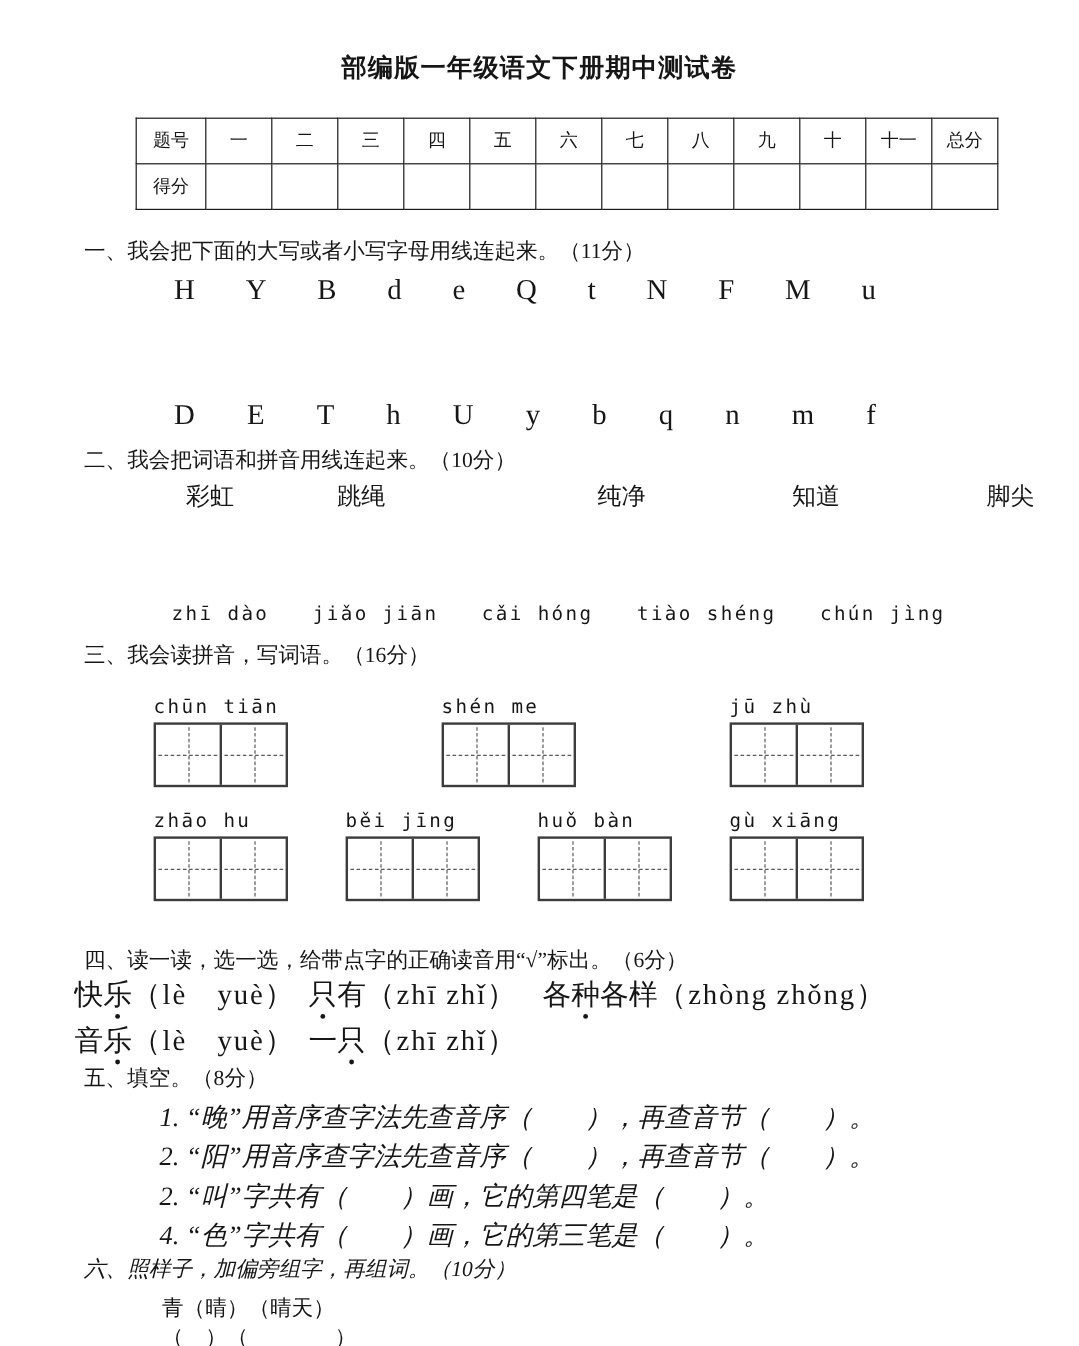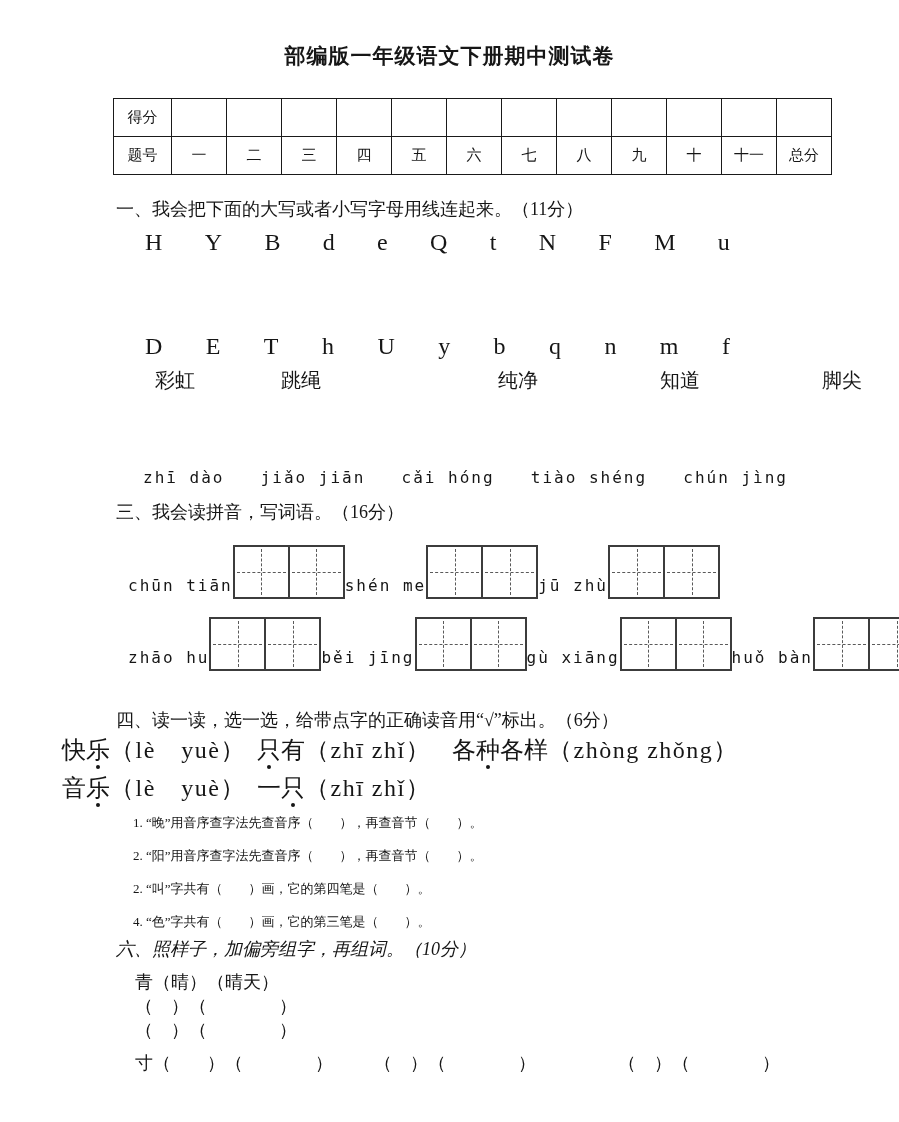--- a/index.html
+++ b/index.html
@@ -16,21 +16,21 @@
   }
   
   .score-table { border-collapse:collapse; margin:28px 0 0 113px; table-layout:fixed; }
   .score-table td {
     border:1.5px solid #1a1a1a; height:38px; padding:0;
     text-align:center; vertical-align:middle; font-size:15px;
   }
   .score-table td.th  { width:58px; }
   .score-table td.col { width:55px; }
   
-  .sec-heading { margin:0 0 0 116px; font-size:18px; line-height:22px; font-weight:normal; }
+  .sec-heading { margin:0 0 0 70px; font-size:18px; line-height:22px; font-weight:normal; }
   .s1-heading { margin-top:23px; }
   .s2-heading { margin-top:12px; }
   .s3-heading { margin-top:12px; }
   .s4-heading { margin-top:38px; }
   .s5-heading { margin-top:6px; }
   .s6-heading { margin-top:5px;font-style:italic; }
   
   .letters-row {
     margin-left:145px; width:585px; display:flex; justify-content:space-between;
     font-size:24px; line-height:28px;
@@ -45,21 +45,21 @@
   .words-row .word:nth-child(5) { margin-left:93px; }
   .pinyin { font-family:"DejaVu Sans Mono","Liberation Mono",monospace; letter-spacing:2px; }
   .pinyin-row {
     margin:75px 0 0 143px; width:645px; display:flex; justify-content:space-between;
     font-size:16px; line-height:22px;
   }
   
   .grid-row { margin-left:128px; width:592px; display:flex; justify-content:space-between; }
   .grid-row.first  { margin-top:22px; }
   .grid-row.second { margin-top:18px; }
-  .grid-group { display:flex; flex-direction:row; align-items:flex-end; }
+  .grid-group { display:flex; flex-direction:column; align-items:flex-start; }
   .pinyin-label { font-size:16px; line-height:20px; white-space:nowrap; margin-bottom:3px; }
   .tian-grid { display:flex; width:112px; height:54px; border:2px solid #3c3c3c; background:#fff; }
   .tian-cell { flex:1; position:relative; }
   .tian-cell + .tian-cell { border-left:2px solid #3c3c3c; }
   .tian-cell::before {
     content:""; position:absolute; top:2px; bottom:2px; left:50%;
     border-left:1.5px dashed #5a5a5a;
   }
   .tian-cell::after {
     content:""; position:absolute; left:2px; right:2px; top:50%;
@@ -71,67 +71,67 @@
   .choice-row.second { margin-top:12px; }
   .choice-item { width:195px; white-space:nowrap; }
   .choice-item:last-child { width:auto; }
   .choice-paren { letter-spacing:1.5px; }
   .dotchar { position:relative; }
   .dotchar::after {
     content:""; position:absolute; width:4px; height:4px; border-radius:50%;
     background:#161616; left:50%; transform:translateX(-50%); bottom:-6px;
   }
   
-  .fill-item { margin:10px 0 0 133px; font-size:13px; line-height:23px; }
+  .fill-item { margin:10px 0 0 133px; font-size:22px; line-height:23px;font-style:italic; }
   
   .radical-row { margin-left:135px; display:flex; font-size:18px; line-height:24px; white-space:nowrap; }
   .radical-row.first  { margin-top:10px;flex-direction:column; }
   .radical-row.second { margin-top:9px; }
   .radical-item:nth-child(1) { width:239px; }
   .radical-item:nth-child(2) { width:244px; }
 </style>
 </head>
 <body>
 
 <div class="page">
 
   <h1 class="title">部编版一年级语文下册期中测试卷</h1>
 
   <table class="score-table">
     <tbody>
-      <tr>
-        <td class="th">得分</td>
-        <td class="col"></td>
-        <td class="col"></td>
-        <td class="col"></td>
-        <td class="col"></td>
-        <td class="col"></td>
-        <td class="col"></td>
-        <td class="col"></td>
-        <td class="col"></td>
-        <td class="col"></td>
-        <td class="col"></td>
-        <td class="col"></td>
-        <td class="col"></td>
-      </tr>
       <tr>
         <td class="th">题号</td>
         <td class="col">一</td>
         <td class="col">二</td>
         <td class="col">三</td>
         <td class="col">四</td>
         <td class="col">五</td>
         <td class="col">六</td>
         <td class="col">七</td>
         <td class="col">八</td>
         <td class="col">九</td>
         <td class="col">十</td>
         <td class="col">十一</td>
         <td class="col">总分</td>
       </tr>
+      <tr>
+        <td class="th">得分</td>
+        <td class="col"></td>
+        <td class="col"></td>
+        <td class="col"></td>
+        <td class="col"></td>
+        <td class="col"></td>
+        <td class="col"></td>
+        <td class="col"></td>
+        <td class="col"></td>
+        <td class="col"></td>
+        <td class="col"></td>
+        <td class="col"></td>
+        <td class="col"></td>
+      </tr>
     </tbody>
   </table>
 
   <section>
     <p class="sec-heading s1-heading">一、我会把下面的大写或者小写字母用线连起来。（11分）</p>
     <div class="letters-row first">
       <span class="letter">H</span>
       <span class="letter">Y</span>
       <span class="letter">B</span>
       <span class="letter">d</span>
@@ -152,20 +152,21 @@
       <span class="letter">y</span>
       <span class="letter">b</span>
       <span class="letter">q</span>
       <span class="letter">n</span>
       <span class="letter">m</span>
       <span class="letter">f</span>
     </div>
   </section>
 
   <section>
+    <p class="sec-heading s2-heading">二、我会把词语和拼音用线连起来。（10分）</p>
     <div class="words-row">
       <span class="word">彩虹</span>
       <span class="word">跳绳</span>
       <span class="word">纯净</span>
       <span class="word">知道</span>
       <span class="word">脚尖</span>
     </div>
     <div class="pinyin-row pinyin">
       <span>zhī dào</span>
       <span>jiǎo jiān</span>
@@ -209,28 +210,28 @@
         </div>
       </div>
       <div class="grid-group">
         <div class="pinyin-label pinyin">běi jīng</div>
         <div class="tian-grid">
           <div class="tian-cell"></div>
           <div class="tian-cell"></div>
         </div>
       </div>
       <div class="grid-group">
+        <div class="pinyin-label pinyin">huǒ bàn</div>
+        <div class="tian-grid">
+          <div class="tian-cell"></div>
+          <div class="tian-cell"></div>
+        </div>
+      </div>
+      <div class="grid-group">
         <div class="pinyin-label pinyin">gù xiāng</div>
-        <div class="tian-grid">
-          <div class="tian-cell"></div>
-          <div class="tian-cell"></div>
-        </div>
-      </div>
-      <div class="grid-group">
-        <div class="pinyin-label pinyin">huǒ bàn</div>
         <div class="tian-grid">
           <div class="tian-cell"></div>
           <div class="tian-cell"></div>
         </div>
       </div>
     </div>
   </section>
 
   <section>
     <p class="sec-heading s4-heading">四、读一读，选一选，给带点字的正确读音用“√”标出。（6分）</p>
@@ -239,20 +240,21 @@
       <span class="choice-item"><span></span><span class="dotchar">只</span><span>有</span><span class="choice-paren">（zhī zhǐ）</span></span>
       <span class="choice-item"><span>各</span><span class="dotchar">种</span><span>各样</span><span class="choice-paren">（zhòng zhǒng）</span></span>
     </div>
     <div class="choice-row second">
       <span class="choice-item"><span>音</span><span class="dotchar">乐</span><span></span><span class="choice-paren">（lè　yuè）</span></span>
       <span class="choice-item"><span>一</span><span class="dotchar">只</span><span></span><span class="choice-paren">（zhī zhǐ）</span></span>
     </div>
   </section>
 
   <section>
+    <p class="sec-heading s5-heading">五、填空。（8分）</p>
     <p class="fill-item">1. “晚”用音序查字法先查音序（　　），再查音节（　　）。</p>
     <p class="fill-item">2. “阳”用音序查字法先查音序（　　），再查音节（　　）。</p>
     <p class="fill-item">2. “叫”字共有（　　）画，它的第四笔是（　　）。</p>
     <p class="fill-item">4. “色”字共有（　　）画，它的第三笔是（　　）。</p>
   </section>
 
   <section>
     <p class="sec-heading s6-heading">六、照样子，加偏旁组字，再组词。（10分）</p>
     <div class="radical-row first">
       <span class="radical-item">青（晴）（晴天）</span>

